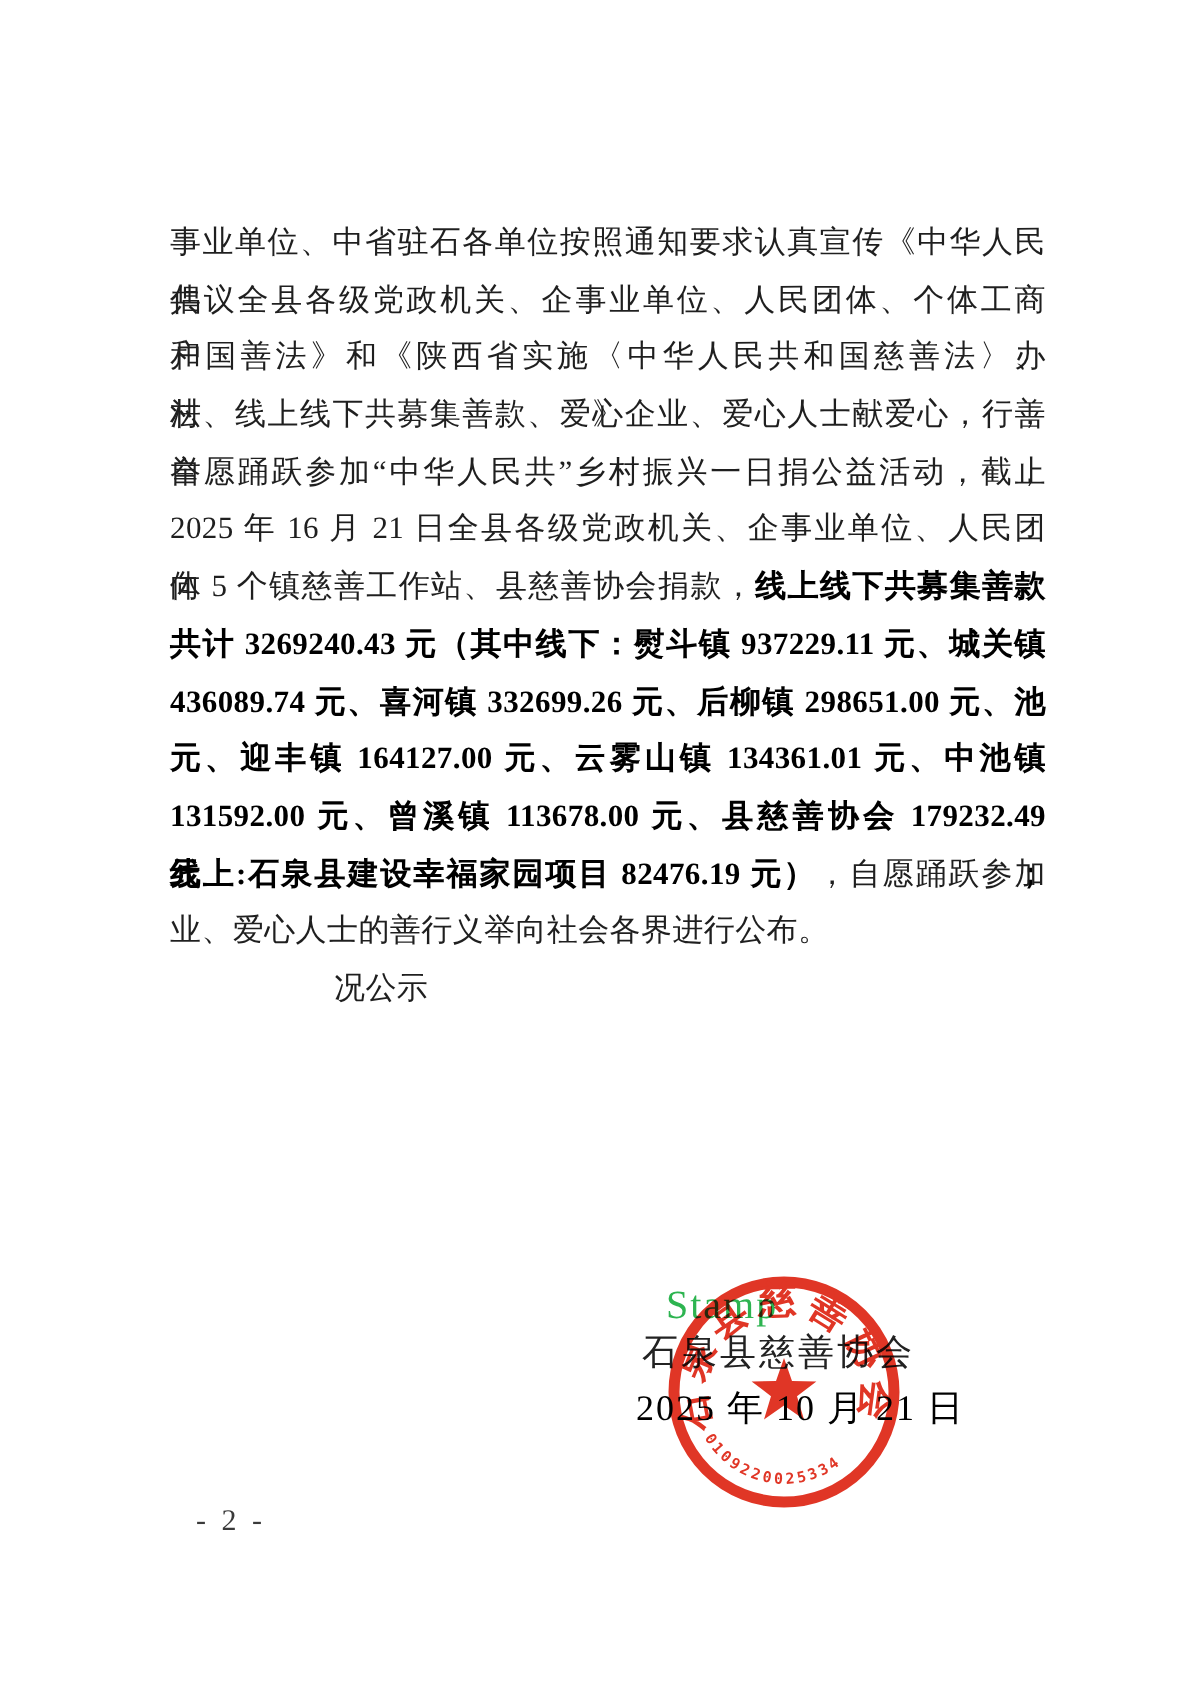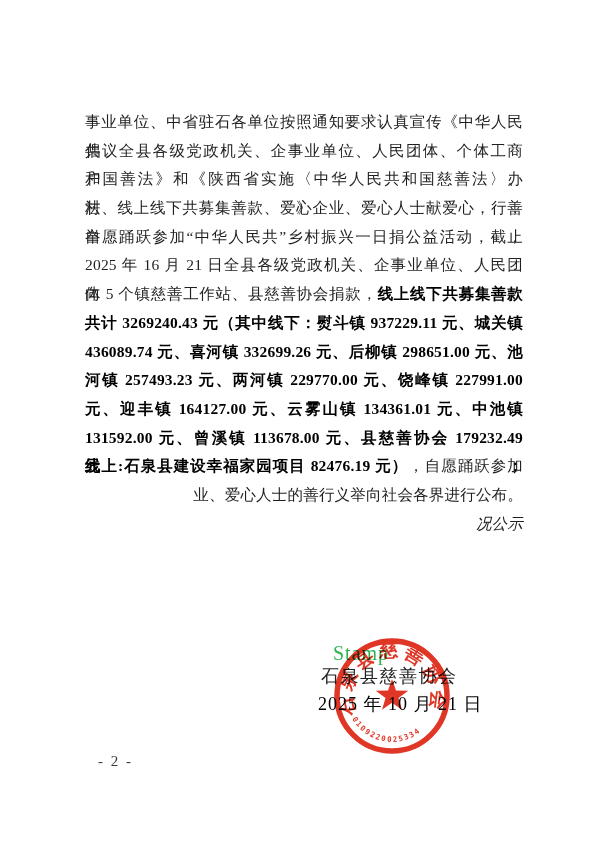--- a/index.html
+++ b/index.html
@@ -11,21 +11,21 @@
     font-family:"Liberation Serif","DejaVu Serif",serif;
   }
   .body-text {
     position:absolute;
     left:85px; top:108px; width:438px;
     font-size:15.5px;
     line-height:28.7px;
     color:var(--text-color,#1f1f1f);
     letter-spacing:0.2px;
   }
-  .line { height:28.7px; box-sizing:border-box; text-align:right; overflow:visible; }
+  .line { height:28.7px; box-sizing:border-box; text-align:left; overflow:visible; }
   .line.just { text-align:justify; text-align-last:justify; text-justify:inter-character; }
   .line .b { font-weight:700; color:#000; }
   .stamp-label {
     position:absolute; left:333px; top:642px;
     font-size:20px; letter-spacing:1px;
     color:var(--stamp-green,#2db450);
   }
   .org-name {
     position:absolute; left:321px; top:664px;
     font-size:18px; letter-spacing:1.5px;
@@ -68,26 +68,25 @@
   <div class="body-text">
       <div class="line just"><span>事业单位、中省驻石各单位按照通知要求认真宣传《中华人民共</span></div>
       <div class="line just"><span>倡议全县各级党政机关、企事业单位、人民团体、个体工商户、</span></div>
       <div class="line just"><span>和国善法》和《陕西省实施〈中华人民共和国慈善法〉办法》，</span></div>
       <div class="line just"><span>村、线上线下共募集善款、爱心企业、爱心人士献爱心，行善举，</span></div>
       <div class="line just"><span>自愿踊跃参加“中华人民共”乡村振兴一日捐公益活动，截止</span></div>
       <div class="line just"><span>2025 年 16 月 21 日全县各级党政机关、企事业单位、人民团体、</span></div>
       <div class="line just"><span>向 5 个镇慈善工作站、县慈善协会捐款，</span><span class="b">线上线下共募集善款</span></div>
       <div class="line just"><span class="b">共计 3269240.43 元（其中线下：熨斗镇 937229.11 元、城关镇</span></div>
       <div class="line just"><span class="b">436089.74 元、喜河镇 332699.26 元、后柳镇 298651.00 元、池</span></div>
-      <div class="line just"><span class="b">河镇 257493.23 元、两河镇 229770.00 元、饶峰镇 227991.00</span></div>
       <div class="line just"><span class="b">元、迎丰镇 164127.00 元、云雾山镇 134361.01 元、中池镇</span></div>
       <div class="line just"><span class="b">131592.00 元、曾溪镇 113678.00 元、县慈善协会 179232.49 元；</span></div>
       <div class="line just"><span class="b">线上:石泉县建设幸福家园项目 82476.19 元）</span><span>，自愿踊跃参加</span></div>
       <div class="line"><span>业、爱心人士的善行义举向社会各界进行公布。</span></div>
-      <div class="line" style="padding-left: 82px; font-style: italic;"><span>况公示</span></div>
+      <div class="line" style="padding-left: 82px;"><span>况公示</span></div>
     </div>
 
   <div class="stamp-label">Stamp</div>
 
   <div class="org-name">石泉县慈善协会</div>
 
   <div class="sign-date">2025 年 10 月 21 日</div>
 
   <svg class="seal" viewBox="0 0 124 124" xmlns="http://www.w3.org/2000/svg">
     <defs>

